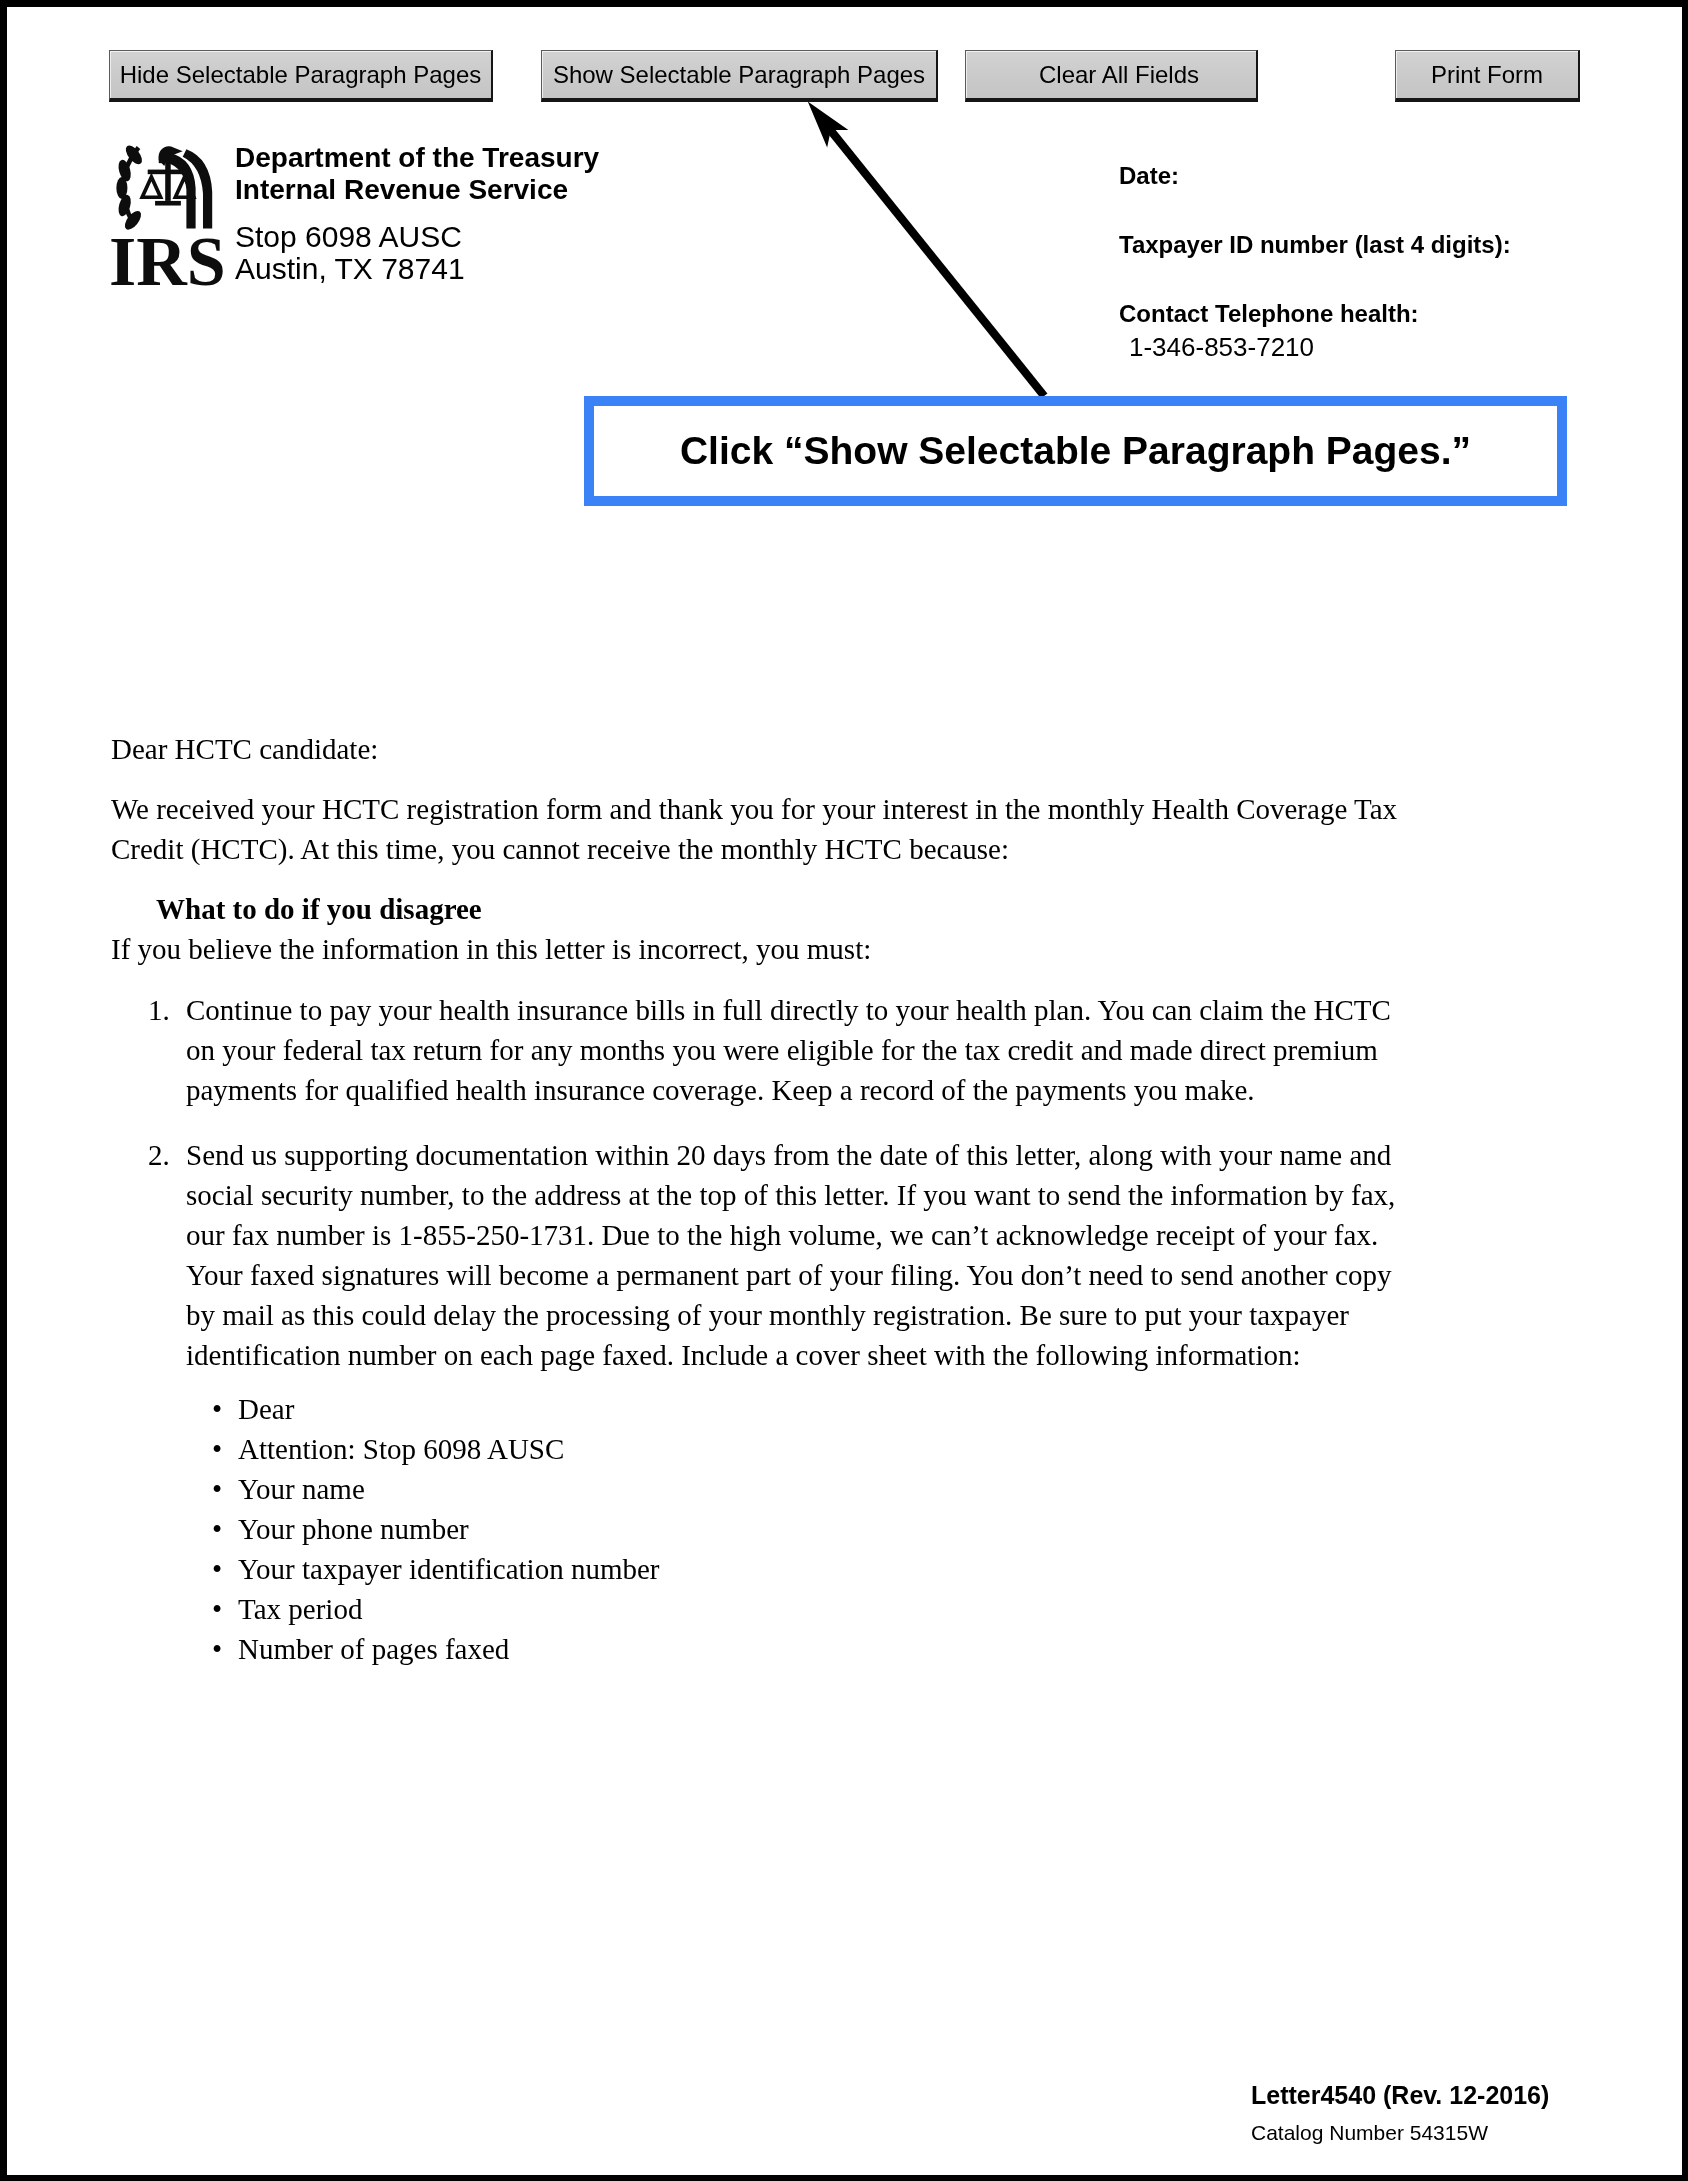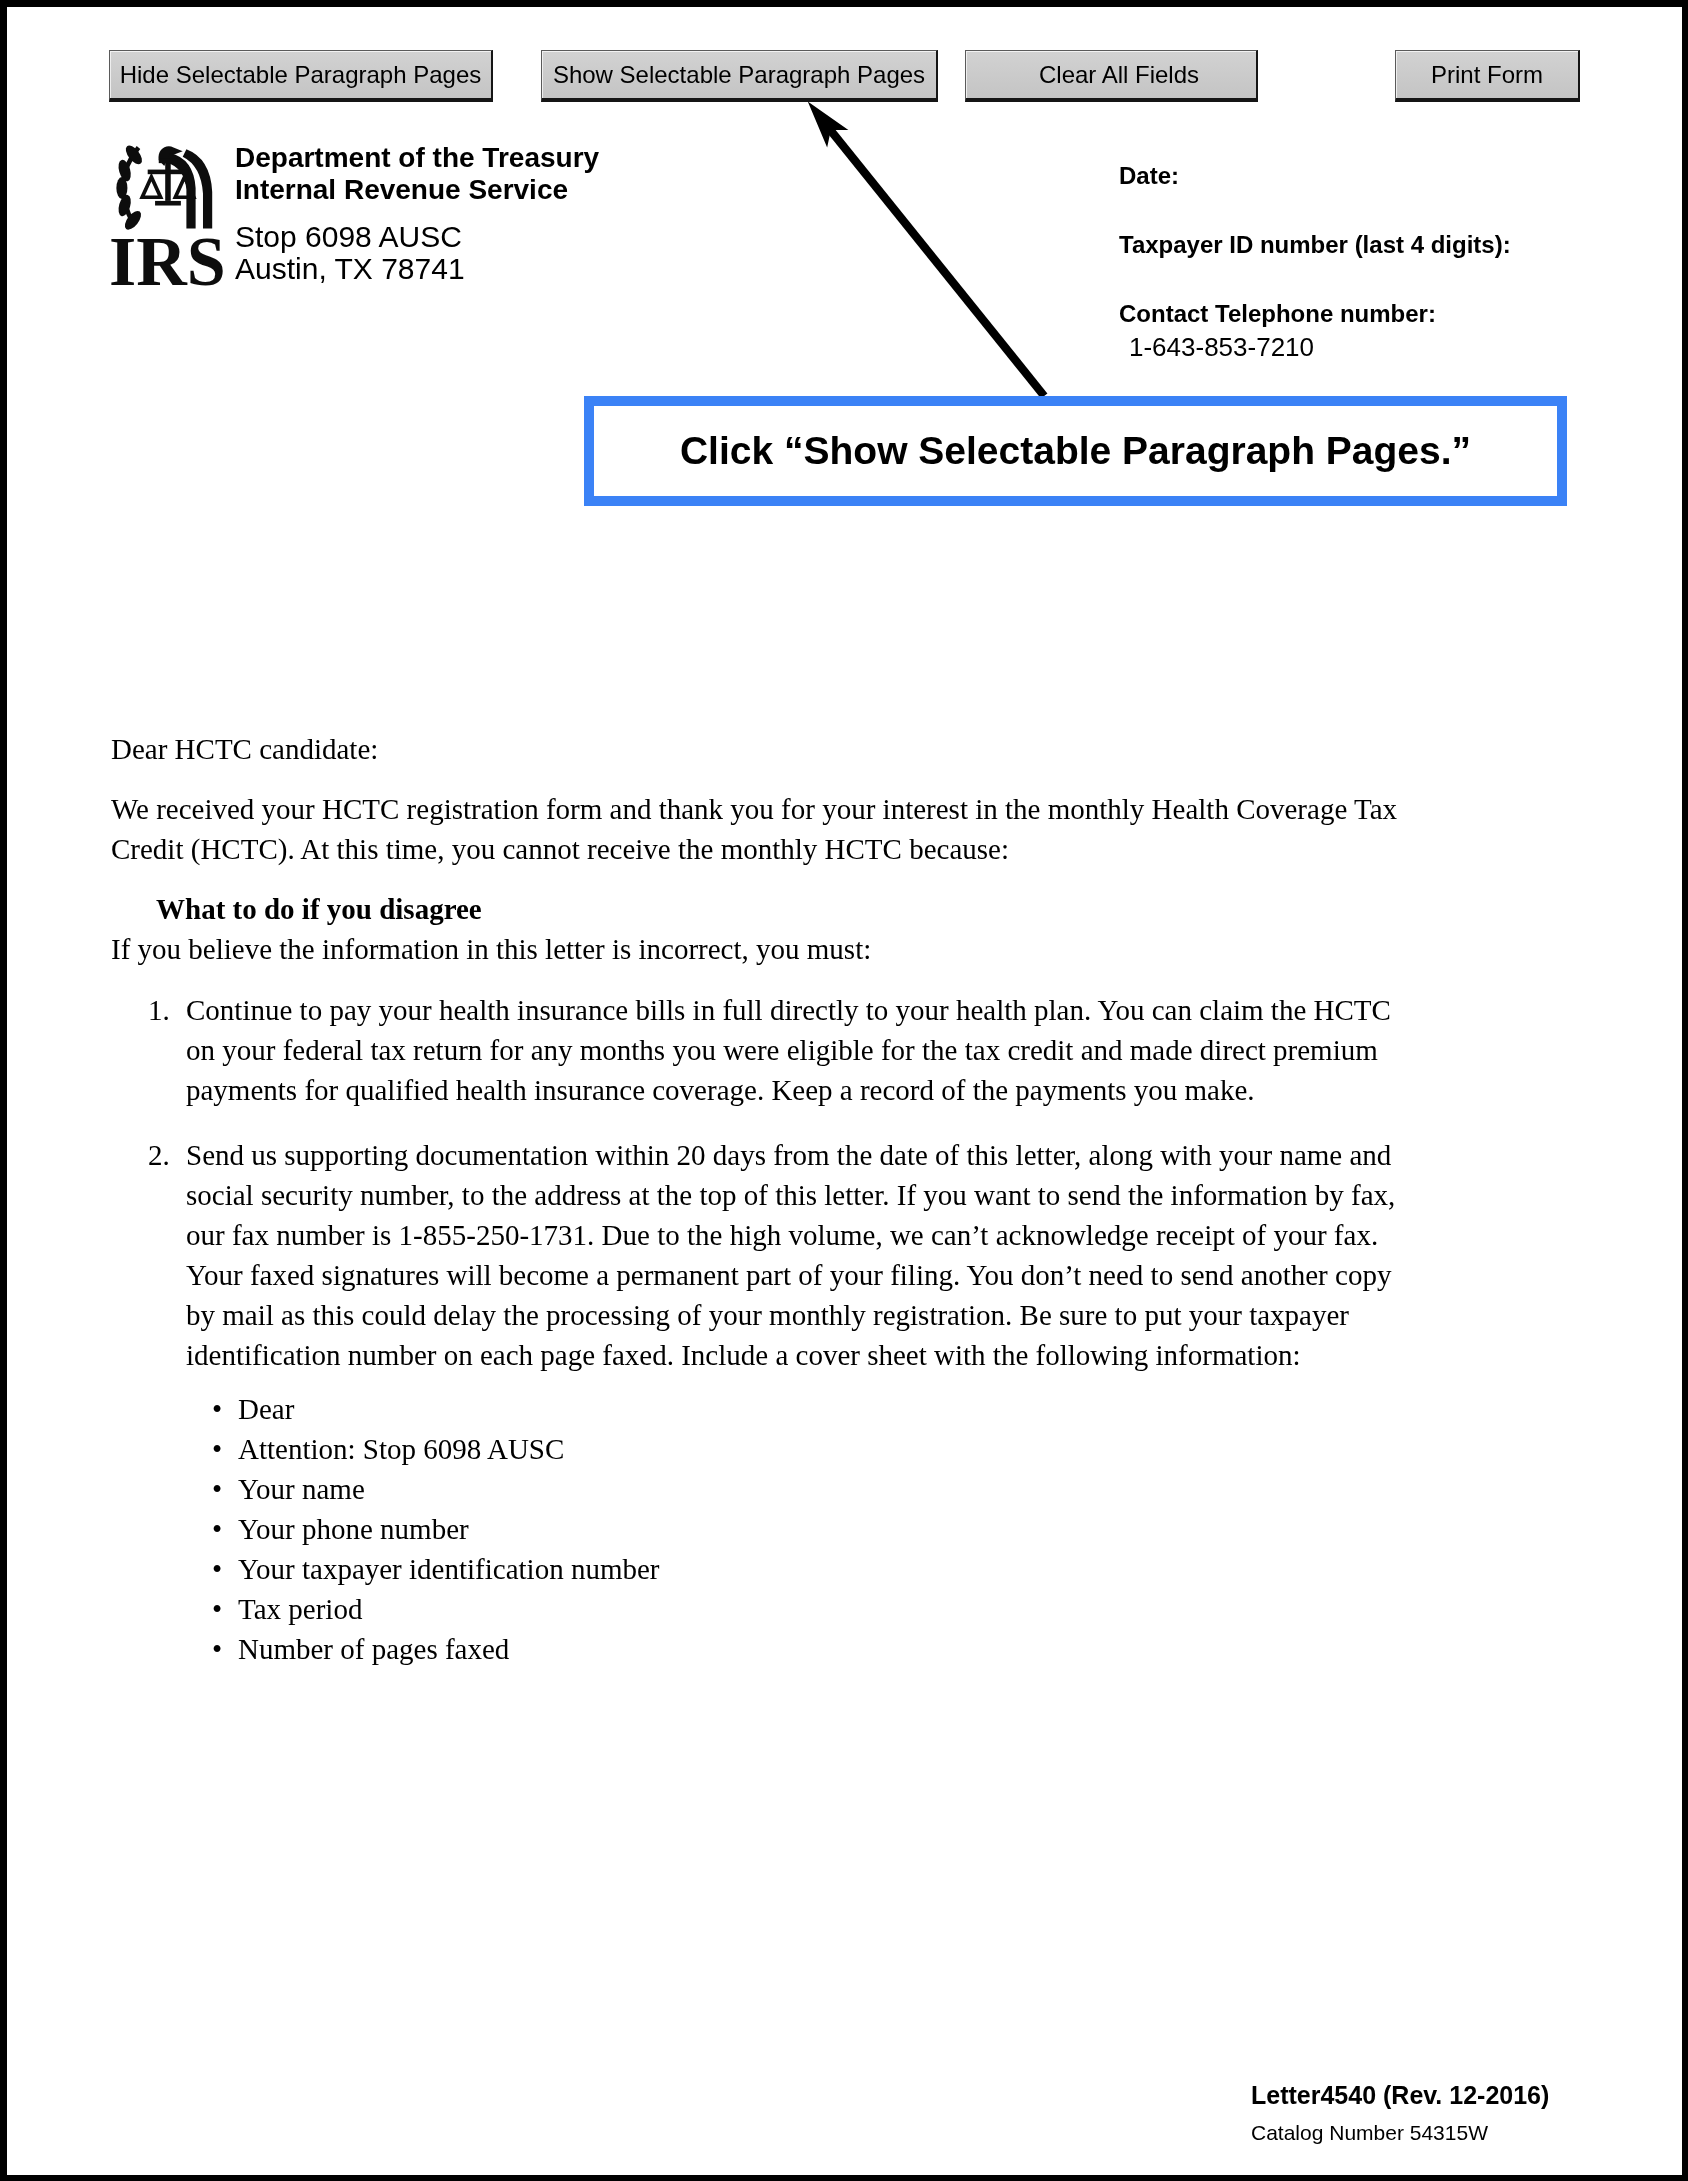--- a/index.html
+++ b/index.html
@@ -108,22 +108,22 @@
     <text x="0" y="157" font-family="'Liberation Serif',serif" font-size="76" font-weight="bold" fill="#0d0d0d">IRS</text>
   </svg>
 
   <div class="lh lh-bold lh1">Department of the Treasury</div>
   <div class="lh lh-bold lh2">Internal Revenue Service</div>
   <div class="lh lh-reg  lh3">Stop 6098 AUSC</div>
   <div class="lh lh-reg  lh4">Austin, TX 78741</div>
 
   <div class="info-label info-date">Date:</div>
   <div class="info-label info-taxid">Taxpayer ID number (last 4 digits):</div>
-  <div class="info-label info-contact">Contact Telephone number:</div>
-  <div class="info-phone">1-643-853-7210</div>
+  <div class="info-label info-contact">Contact Telephone health:</div>
+  <div class="info-phone">1-346-853-7210</div>
 
   <svg class="arrow-svg" width="305" height="314" viewBox="0 0 330 340">
     <line x1="313" y1="327" x2="75" y2="31" stroke="#000" stroke-width="9"></line>
     <polygon points="57,8 101,39 82,39 78,58" fill="#000"></polygon>
   </svg>
 
   <div class="callout">
     <span class="callout-text">Click “Show Selectable Paragraph Pages.”</span>
   </div>
 

